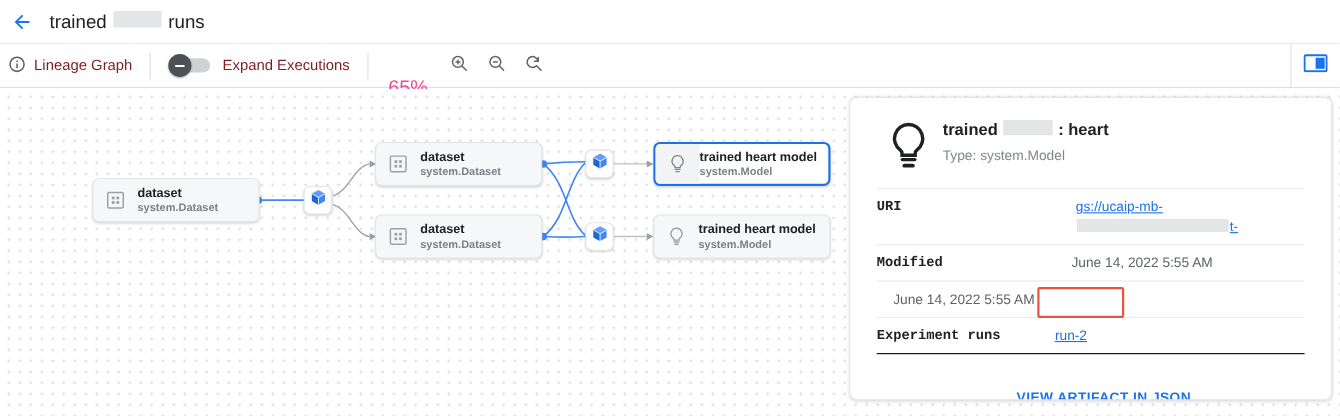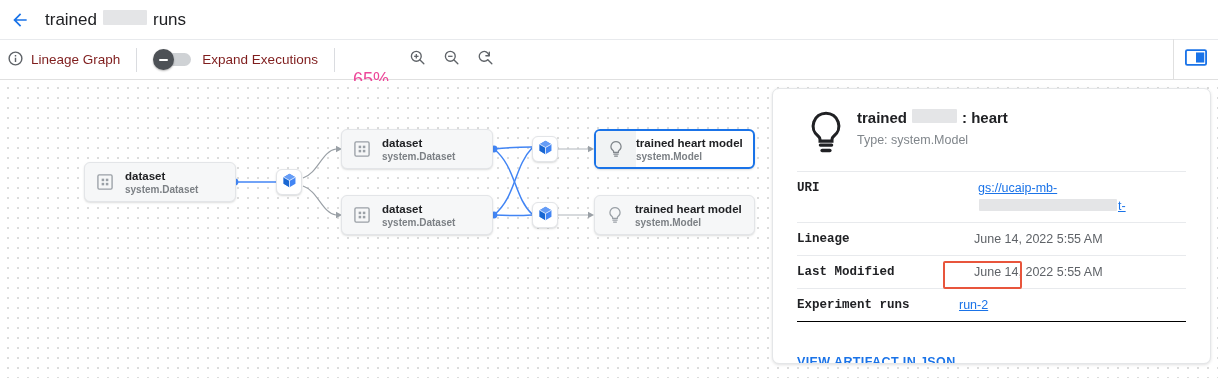--- a/index.html
+++ b/index.html
@@ -189,21 +189,21 @@
     font-family: Liberation Mono, monospace;
   }
   .det-val { font-size: 12.5px; color: #5f6368; line-height: 18px; margin-left: 15px; }
   .det-link {
     font-size: 12.5px; color: #1a73e8;
     text-decoration: underline; line-height: 18px;
     cursor: pointer; word-break: break-all;
   }
   .uri-line { display: block; margin-left: 19px; }
   .uri-redact { display: inline-block; width: 138px; height: 12px; vertical-align: -1px; margin: 0 1px; }
-  .det-footer { padding: 30px 0 0 24px; }
+  .det-footer { padding: 30px 0 0 24px; text-align: center; }
   .json-btn {
     font-size: 12.5px; font-weight: bold; color: #1a73e8;
     letter-spacing: .4px; cursor: pointer;
     display: inline-block;
   }
   .run-highlight {
     position: absolute; left: 943px; top: 261px;
     width: 79px; height: 28px;
     border: 2px solid #e8553c;
     border-radius: 2px;
@@ -474,26 +474,25 @@
     <div class="det-row">
       <div class="det-key">URI</div>
       <div class="det-link">
         <span class="uri-line">
           <span>gs://ucaip-mb-</span><span class="redact uri-redact"></span><span>t-</span>
         </span>
       </div>
     </div>
 
     <div class="det-row">
-      <div class="det-key">Lineage</div>
+      <div class="det-key">Modified</div>
       <div class="det-val">June 14, 2022 5:55 AM</div>
     </div>
 
     <div class="det-row">
-      <div class="det-key">Last Modified</div>
       <div class="det-val">June 14, 2022 5:55 AM</div>
     </div>
 
     <div class="det-row" style="border-bottom:1px solid #000000;">
       <div class="det-key">Experiment runs</div>
       <div class="det-link">run-2</div>
     </div>
   </div>
 
   <div class="det-footer">

